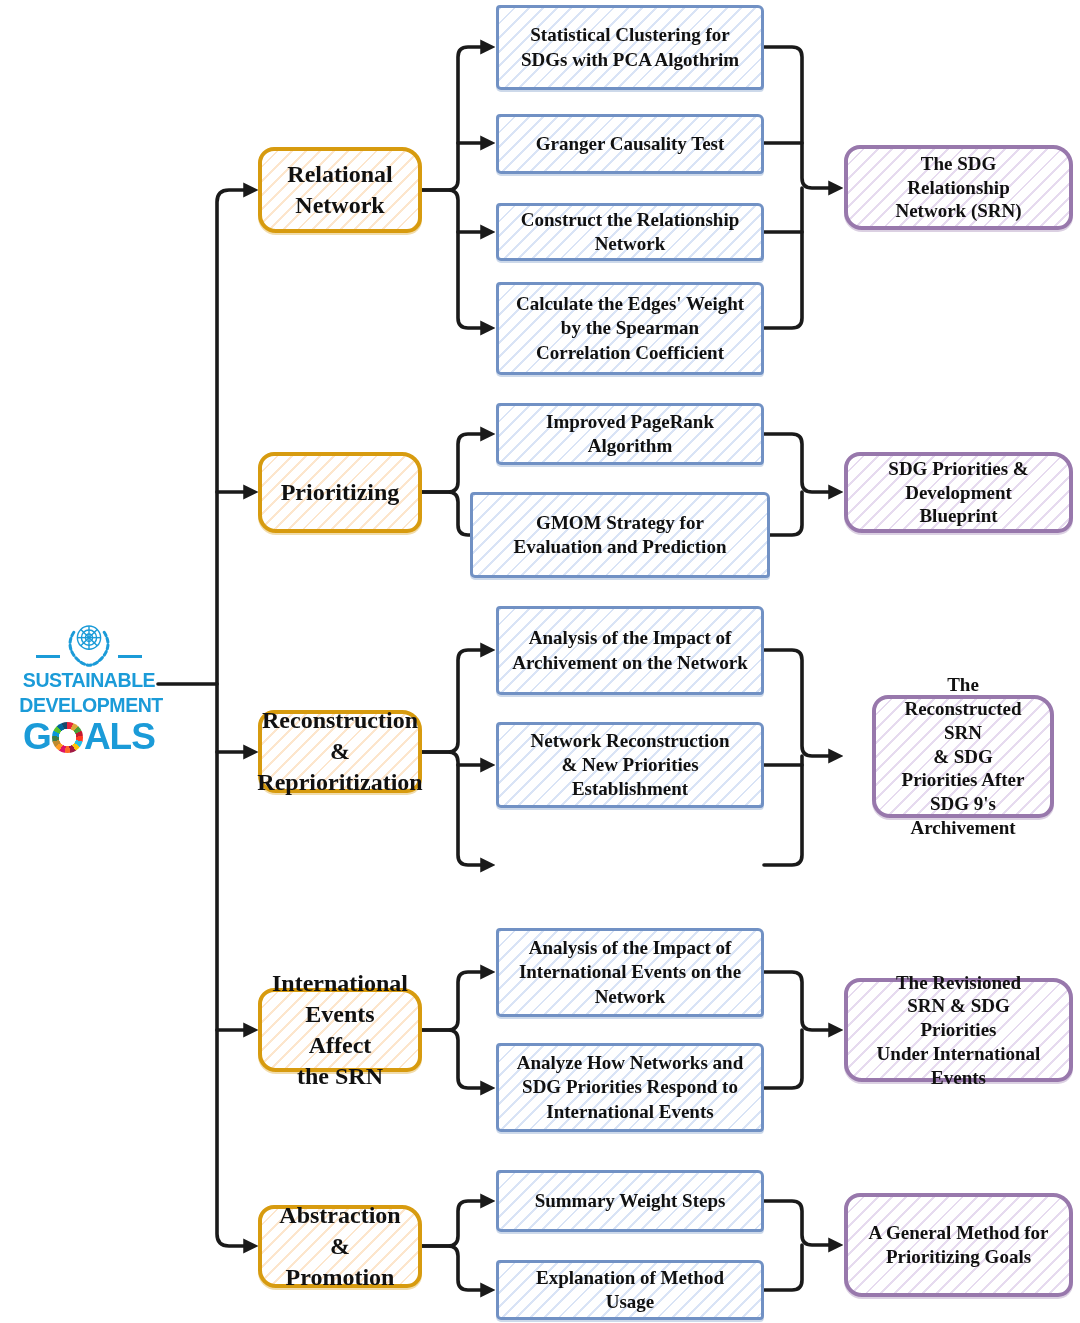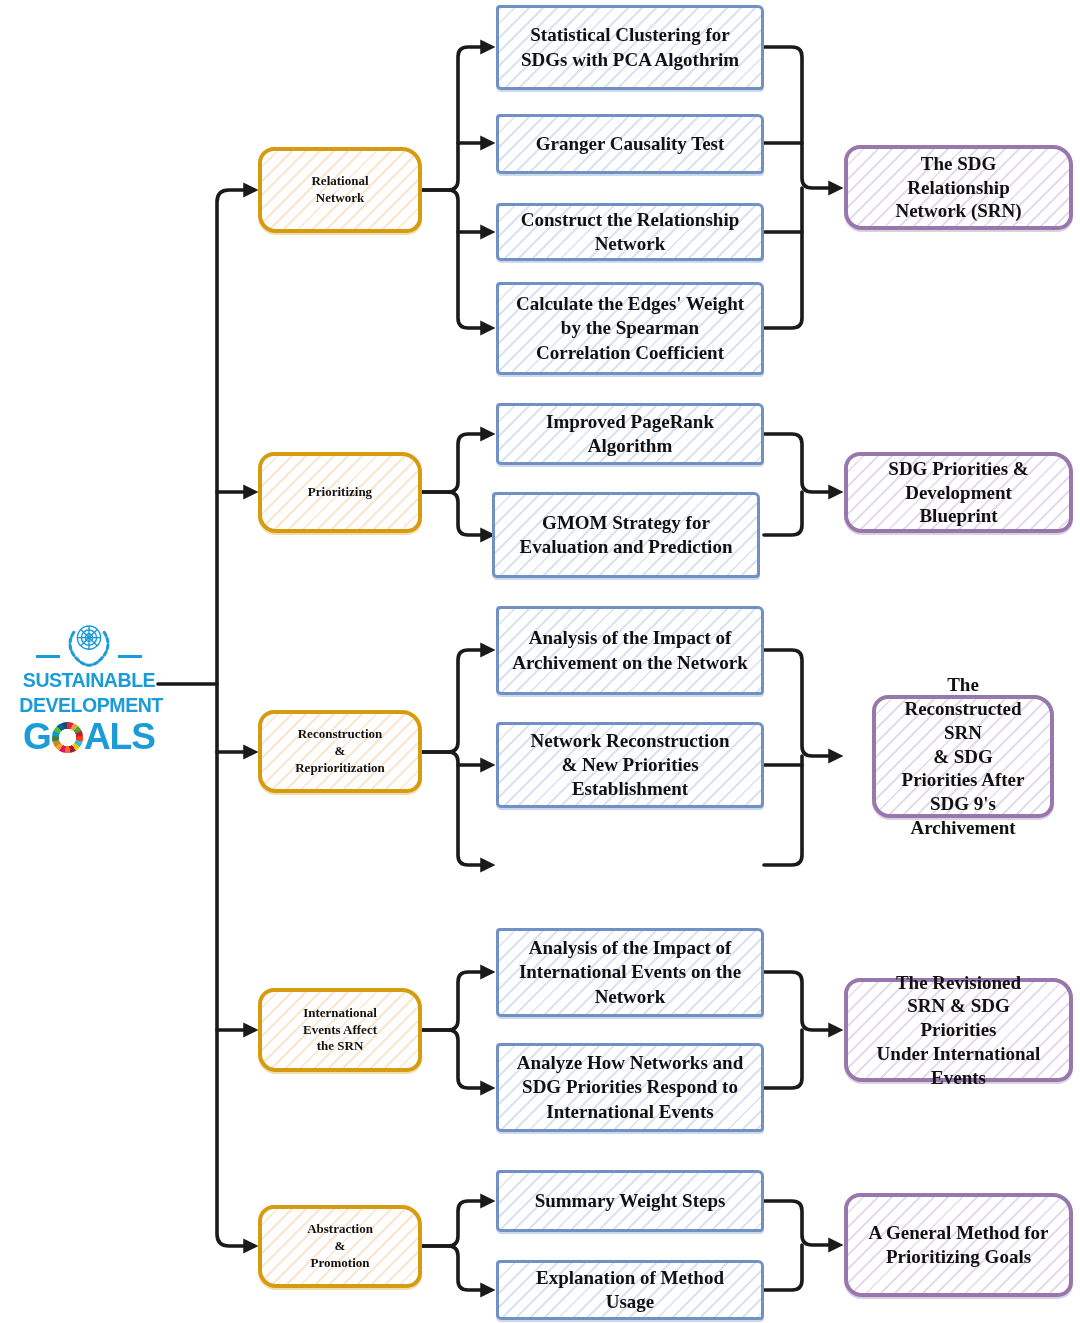--- a/index.html
+++ b/index.html
@@ -11,21 +11,21 @@
   .edge{fill:none;stroke:var(--c-line,#1a1a1a);stroke-width:3.6;stroke-linecap:round;}
   .ahp{fill:var(--c-line,#1a1a1a);}
   .box{
     position:absolute;z-index:2;box-sizing:border-box;
     display:flex;align-items:center;justify-content:center;
     text-align:center;font-weight:bold;color:#111;white-space:pre-line;
   }
   .category{
     border:4px solid var(--c-cat-border,#d79b0f);
     border-radius:16px 20px 15px 18px;
-    font-size:13px;line-height:1.3;padding:2px 17px;
+    font-size:24px;line-height:1.3;padding:2px 17px;
     background:repeating-linear-gradient(135deg, var(--c-cat-hatch,rgba(248,177,98,0.30)) 0 2px, transparent 2px 10px) #fff;
     box-shadow:0 2px 0 rgba(215,155,15,0.35);
   }
   .step{
     border:3px solid var(--c-step-border,#7191c4);
     border-radius:4px 6px 4px 5px;
     font-size:19px;line-height:1.27;padding:2px 4px;
     background:repeating-linear-gradient(135deg, var(--c-step-hatch,rgba(137,170,227,0.30)) 0 2px, transparent 2px 10px) #fff;
     box-shadow:0 2px 0 rgba(113,145,196,0.35);
   }
@@ -139,21 +139,21 @@
   <div class="box step" style="left:496px;top:5px;width:268px;height:85px">Statistical Clustering for
 SDGs with PCA Algothrim</div>
   <div class="box step" style="left:496px;top:114px;width:268px;height:60px">Granger Causality Test</div>
   <div class="box step" style="left:496px;top:203px;width:268px;height:58px">Construct the Relationship
 Network</div>
   <div class="box step" style="left:496px;top:282px;width:268px;height:93px">Calculate the  Edges' Weight
 by the Spearman
 Correlation Coefficient</div>
   <div class="box step" style="left:496px;top:403px;width:268px;height:62px">Improved PageRank
 Algorithm</div>
-  <div class="box step" style="left:492px;top:492px;width:268px;height:86px">GMOM Strategy for
+  <div class="box step" style="left:470px;top:492px;width:300px;height:86px">GMOM Strategy for
 Evaluation and Prediction</div>
   <div class="box step" style="left:496px;top:606px;width:268px;height:89px">Analysis of the Impact of
 Archivement on the Network</div>
   <div class="box step" style="left:496px;top:722px;width:268px;height:86px">Network Reconstruction
 &amp; New Priorities
 Establishment</div>
   <div class="box step" style="left:496px;top:928px;width:268px;height:89px">Analysis of the Impact of
 International Events on the
 Network</div>
   <div class="box step" style="left:496px;top:1043px;width:268px;height:89px">Analyze How Networks and

